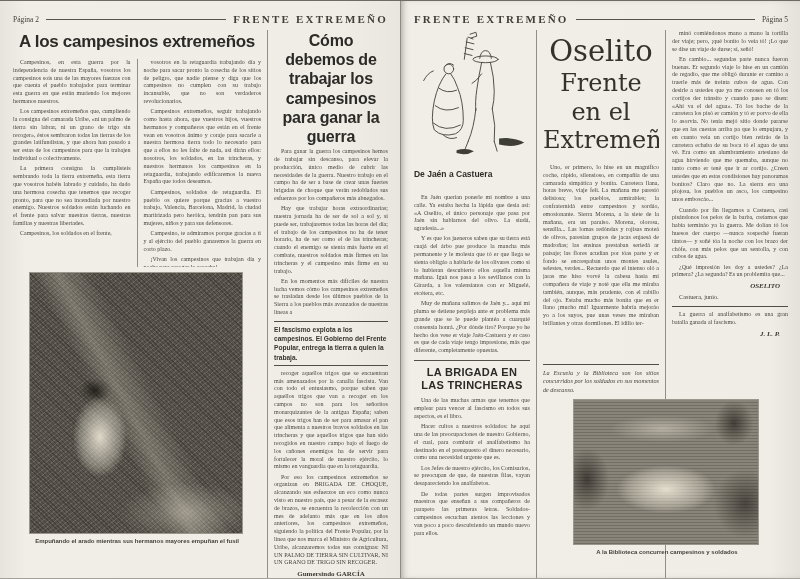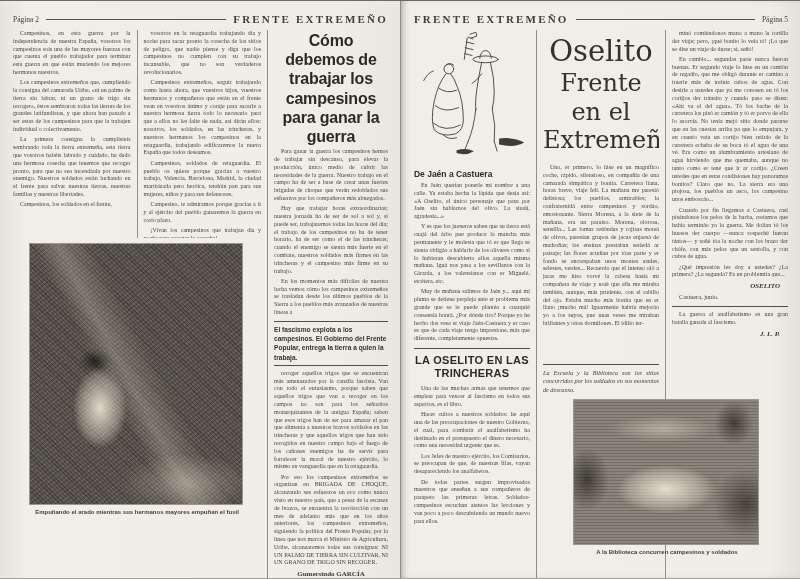--- a/index.html
+++ b/index.html
@@ -94,21 +94,21 @@
 
   
   .rp-main { display:flex; height:552px; position:relative; }
   .rp-main > .col { flex:1; min-width:0; }
 
   .illustration { height:136px; margin-bottom:3px; }
   .illustration svg { width:100%; height:100%; }
 
   .sec-head {
     font-family:"Liberation Sans", sans-serif;
-    font-size:8.5px; font-weight:bold; color:#2e2c27; margin:2px 0 3px 0;
+    font-size:8.5px; font-weight:bold; color:#2e2c27; margin:2px 0 15px 0;
   }
   .escuela { border-top:1px solid #514e47; margin-top:5px; padding-top:5px; }
   .escuela-head {
     font-family:"Liberation Sans", sans-serif;
     font-size:11px; font-weight:bold; line-height:1.2; letter-spacing:.3px;
     text-align:center; color:#2c2a26; margin-bottom:5px;
   }
 
   .oselito-title { height:134px; text-align:center; padding-top:4px; color:#34322c; font-family:"DejaVu Serif", serif; }
   .title-line { font-size:24px; line-height:1.2; }
@@ -145,20 +145,21 @@
   <section class="page page-left">
     <header class="pg-header">
       <span class="pagenum">Página 2</span>
       <span class="rule"></span>
       <span class="masthead">FRENTE EXTREMEÑO</span>
     </header>
 
     <div class="lp-main">
 
       <article class="lp-art1">
+        <h1 class="headline1">A los campesinos extremeños</h1>
         <div class="cols">
           <div class="col">
               <p class="para">Campesinos, en esta guerra por la independencia de nuestra España, vosotros los campesinos sois una de las mayores fuerzas con que cuenta el pueblo trabajador para terminar esta guerra en que están muriendo los mejores hermanos nuestros.</p>
               <p class="para">Los campesinos extremeños que, cumpliendo la consigna del camarada Uribe, «ni un palmo de tierra sin labrar, ni un grano de trigo sin recoger», éstos sembraron todas las tierras de los grandes latifundistas, y que ahora han pasado a ser estas de los campesinos para que la trabajen individual o colectivamente.</p>
               <p class="para">La primera consigna la cumplisteis sembrando toda la tierra extremeña, esta tierra que vosotros habéis labrado y cuidado, ha dado una hermosa cosecha que tenemos que recoger pronto, para que no sea incendiada por nuestro enemigo. Nuestros soldados están luchando en el frente para salvar nuestras tierras, nuestras familias y nuestras libertades.</p>
               <p class="para">Campesinos, los soldados en el frente,</p>
             </div>
           <div class="col">
               <p class="para">vosotros en la retaguardia trabajando día y noche para sacar pronto la cosecha de los sitios de peligro, que nadie piense y diga que los campesinos no cumplen con su trabajo incansable, que no son verdaderos revolucionarios.</p>
               <p class="para">Campesinos extremeños, seguir trabajando como hasta ahora, que vuestros hijos, vuestros hermanos y compañeros que están en el frente vean en vosotros ánimo y coraje para sacarle a nuestra hermosa tierra todo lo necesario para que a ellos no les falte de nada, así dirán ellos: nosotros, los soldados, en las trincheras, y nuestros hermanos los campesinos en la retaguardia, trabajando edificaremos la nueva España que todos deseamos.</p>
@@ -226,21 +227,21 @@
           </svg>
         </div>
         <h3 class="sec-head">De Jaén a Castuera</h3>
         <div>
             <p class="para">En Jaén querían ponerle mi nombre a una calle. Ya estaba hecha la lápida que desía así: «A Oselito, el único personaje que pasa por Jaén sin hablarnos del olivo. La siudá, agradesía...»</p>
             <p class="para">Y es que los jaeneros saben que su tierra está cuajá del árbo pue produce la mancha más permanente y le molesta que tó er que llega se sienta obligáo a hablarle de los olivares como si lo hubieran descubierto ellos aquella misma mañana. Iguá nos pasa a los sevillanos con la Girarda, a los valensianos con er Miguelé, etcétera, etc.</p>
             <p class="para">Muy de mañana salimos de Jaén y... aquí mi pluma se detiene perpleja ante er problema más grande que se le puede plantéa a cuarquié consensia honrá. ¿Por dónde tiro? Porque yo he hecho dos vese er viaje Jaén-Castuera y er caso es que de cada viaje tengo impresione, más que diferente, completamente opuestas.</p>
           </div>
 
         <section class="escuela">
-          <h2 class="escuela-head">LA OSELITO EN LAS TRINCHERAS</h2>
+          <h2 class="escuela-head">LA BRIGADA EN LAS TRINCHERAS</h2>
           <div>
               <p class="para">Una de las muchas armas que tenemos que emplear para vencer al fascismo en todos sus aspectos, es el libro.</p>
               <p class="para">Hacer cultos a nuestros soldados: he aquí una de las preocupaciones de nuestro Gobierno, el cual, para combatir el analfabetismo ha destinado en el presupuesto el dinero necesario, como una necesidad urgente que es.</p>
               <p class="para">Los Jefes de nuestro ejército, los Comisarios, se preocupan de que, de nuestras filas, vayan desapareciendo los analfabetos.</p>
               <p class="para">De todas partes surgen improvisados maestros que enseñan a sus compañeros de parapeto las primeras letras. Soldados-campesinos escuchan atentos las lecciones y van poco a poco descubriendo un mundo nuevo para ellos.</p>
             </div>
         </section>
       </div>
 
       <div class="col col-divider">

